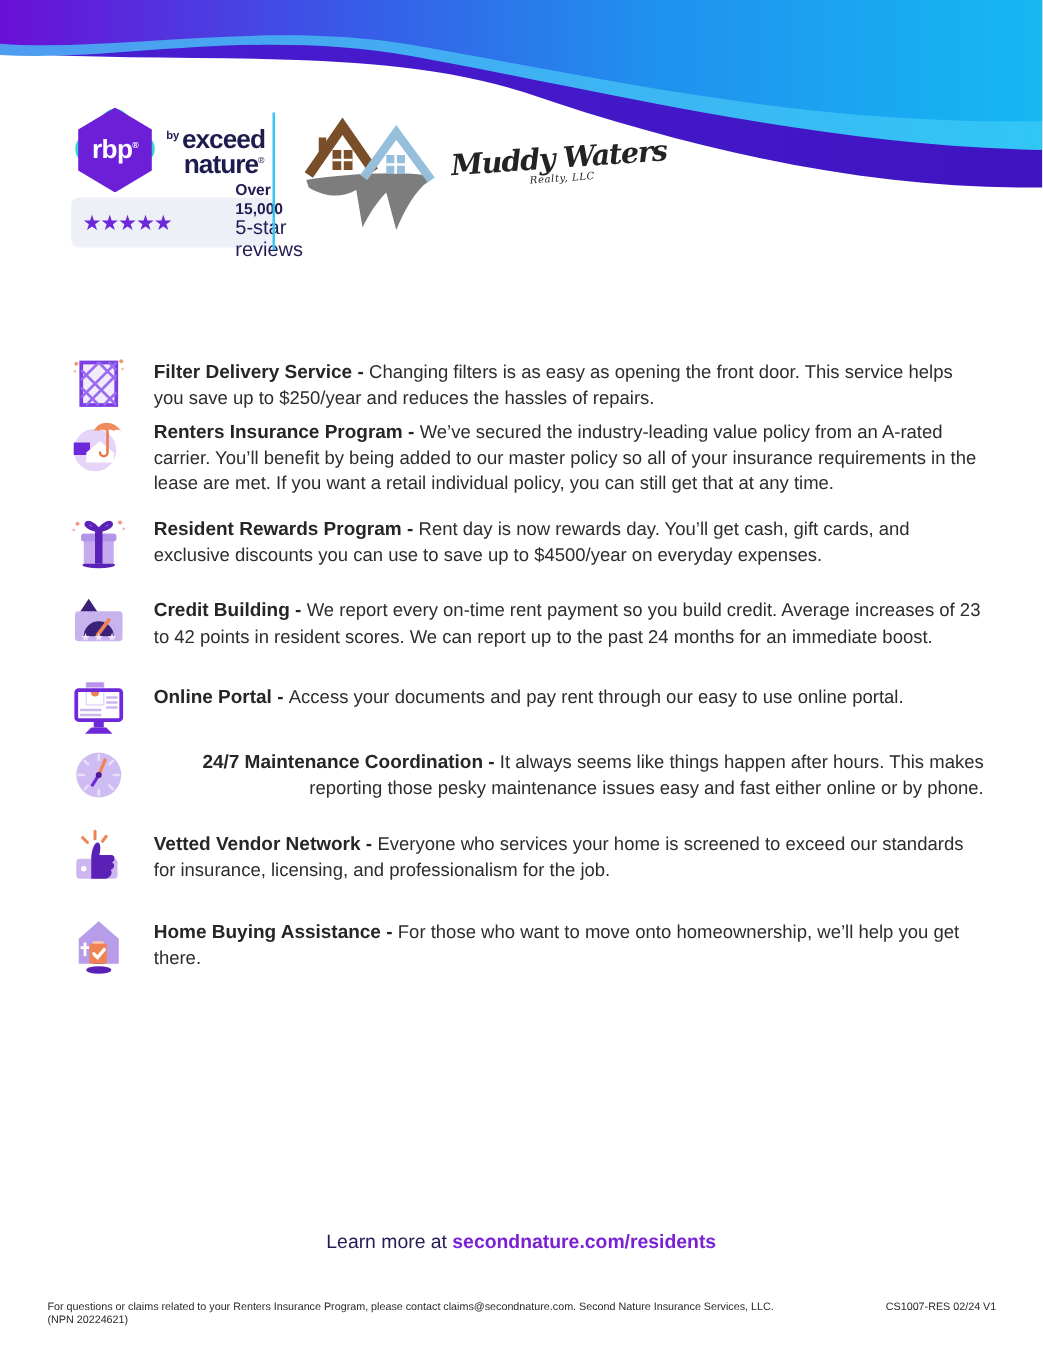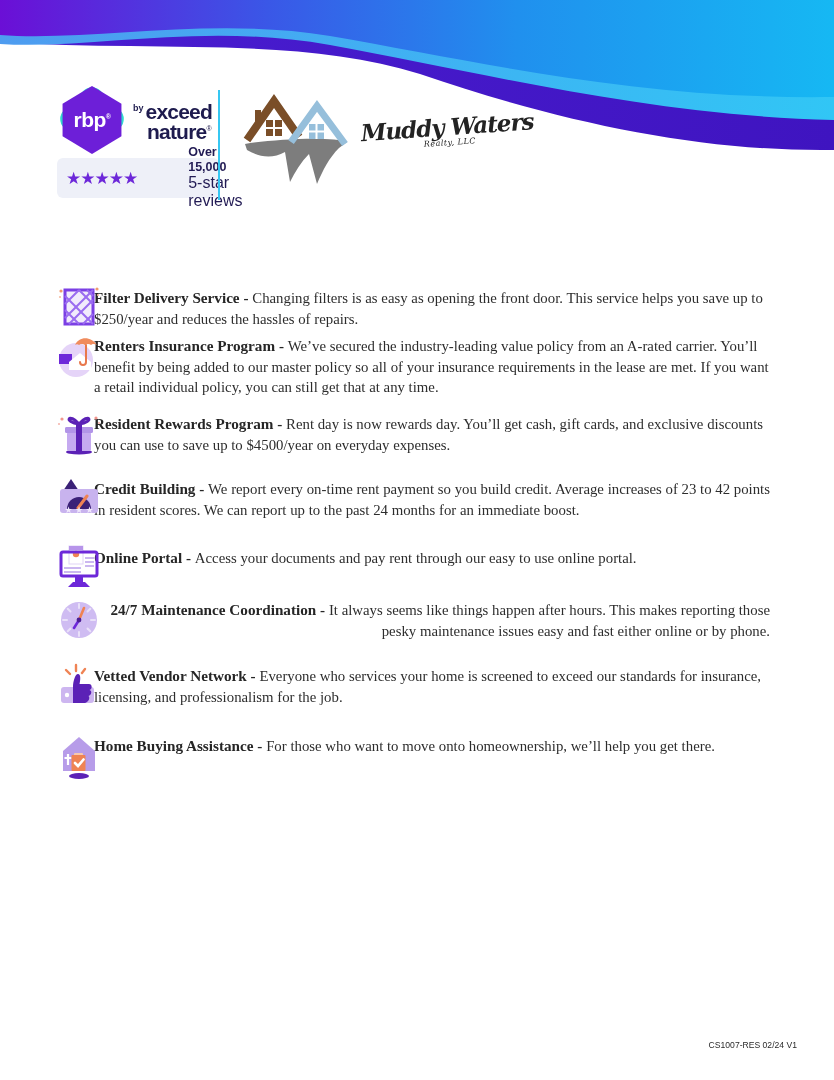--- a/index.html
+++ b/index.html
@@ -40,21 +40,21 @@
   
   .headline { position:absolute; left:60px; top:228px; width:740px; font-size:28px;
               color:#201a52; font-weight:600; letter-spacing:-0.4px; white-space:nowrap; }
   .headline-highlight { color:#7a21d6; font-weight:bold;
               background:linear-gradient(#abf1ee,#abf1ee) no-repeat left bottom / 100% 10px;
               padding-bottom:2px; }
   
   .benefit { position:absolute; left:57px; width:730px; }
   .bicon-box { position:absolute; left:0; top:-4px; width:44px; height:48px; }
   .bicon { width:44px; height:48px; display:block; }
-  .benefit-text { margin-left:37px; max-width:676px; font-size:14.8px; line-height:20.5px; color:#2d2d2d;font-family:Liberation Serif, serif; }
+  .benefit-text { margin-left:66px; max-width:676px; font-size:14.8px; line-height:20.5px; color:#2d2d2d; }
   .benefit-text strong { font-size:15.2px; color:#262626; }
   .b1 { top:288px; } .b2 { top:336px; } .b3 { top:414px; } .b4 { top:479px; }
   .b5 { top:548px; } .b6 { top:600px;text-align:right; } .b7 { top:666px; } .b8 { top:736px; }
   
   .learn-more { position:absolute; left:0; top:985px; width:834px; text-align:center;
                 font-size:15.5px; color:#221b54; }
   .learn-link { color:#7a21d6; font-weight:bold; text-decoration:none; }
   .fine-print { position:absolute; left:38px; top:1040px; width:600px; font-size:8.6px; color:#2a2a2a; }
   .doc-code  { position:absolute; right:37px; top:1040px; font-size:8.6px; color:#2a2a2a; }
 </style>
@@ -258,16 +258,18 @@
         <rect x="18" y="25" width="8" height="14" fill="#4c1d95"></rect>
         <path d="M11,22 V33 M7.5,26 H14.5" stroke="#ffffff" stroke-width="2.2"></path>
         <rect x="17" y="21" width="9" height="4" rx="1" fill="#f8c9ae"></rect>
         <rect x="14.5" y="23" width="14" height="16" rx="1" fill="#ef8354"></rect>
         <path d="M18,31 L21,34 L26.5,27.5" stroke="#ffffff" stroke-width="2.6" fill="none" stroke-linecap="round"></path>
       </svg>
     </div>
     <p class="benefit-text"><strong>Home Buying Assistance - </strong><span>For those who want to move onto homeownership, we’ll help you get there.</span></p>
   </div>
 
-
+  <div class="learn-more"><span>Learn more at </span><a href="#" class="learn-link">secondnature.com/residents</a></div>
+
+  <div class="fine-print">For questions or claims related to your Renters Insurance Program, please contact claims@secondnature.com. Second Nature Insurance Services, LLC. (NPN 20224621)</div>
   <div class="doc-code">CS1007-RES 02/24 V1</div>
 
 </div>
 
 </body></html>

